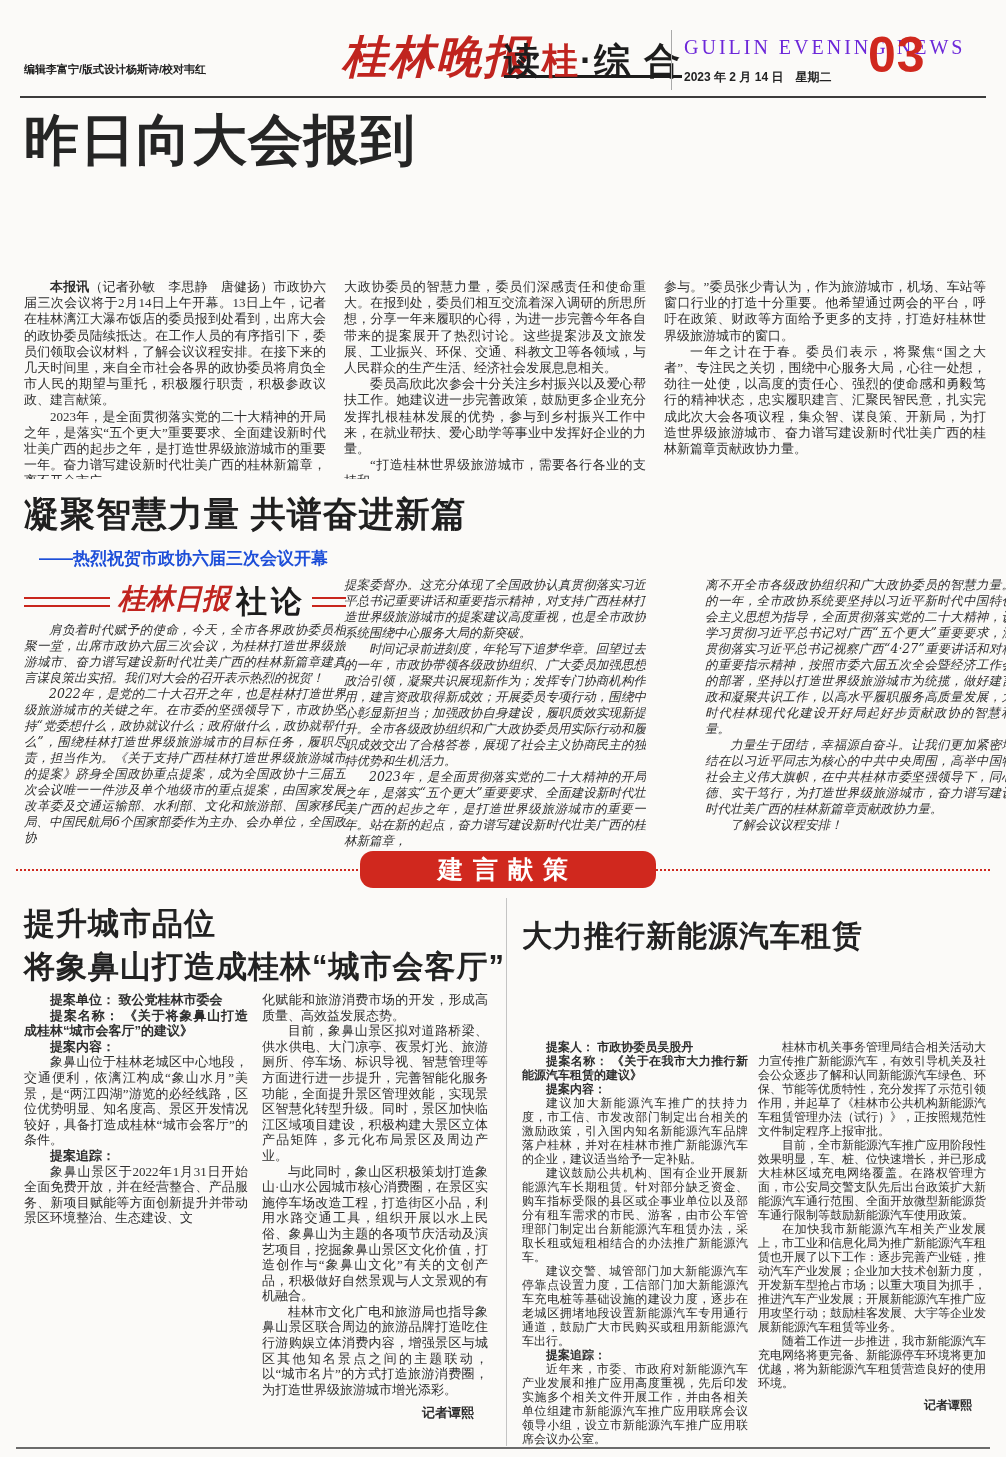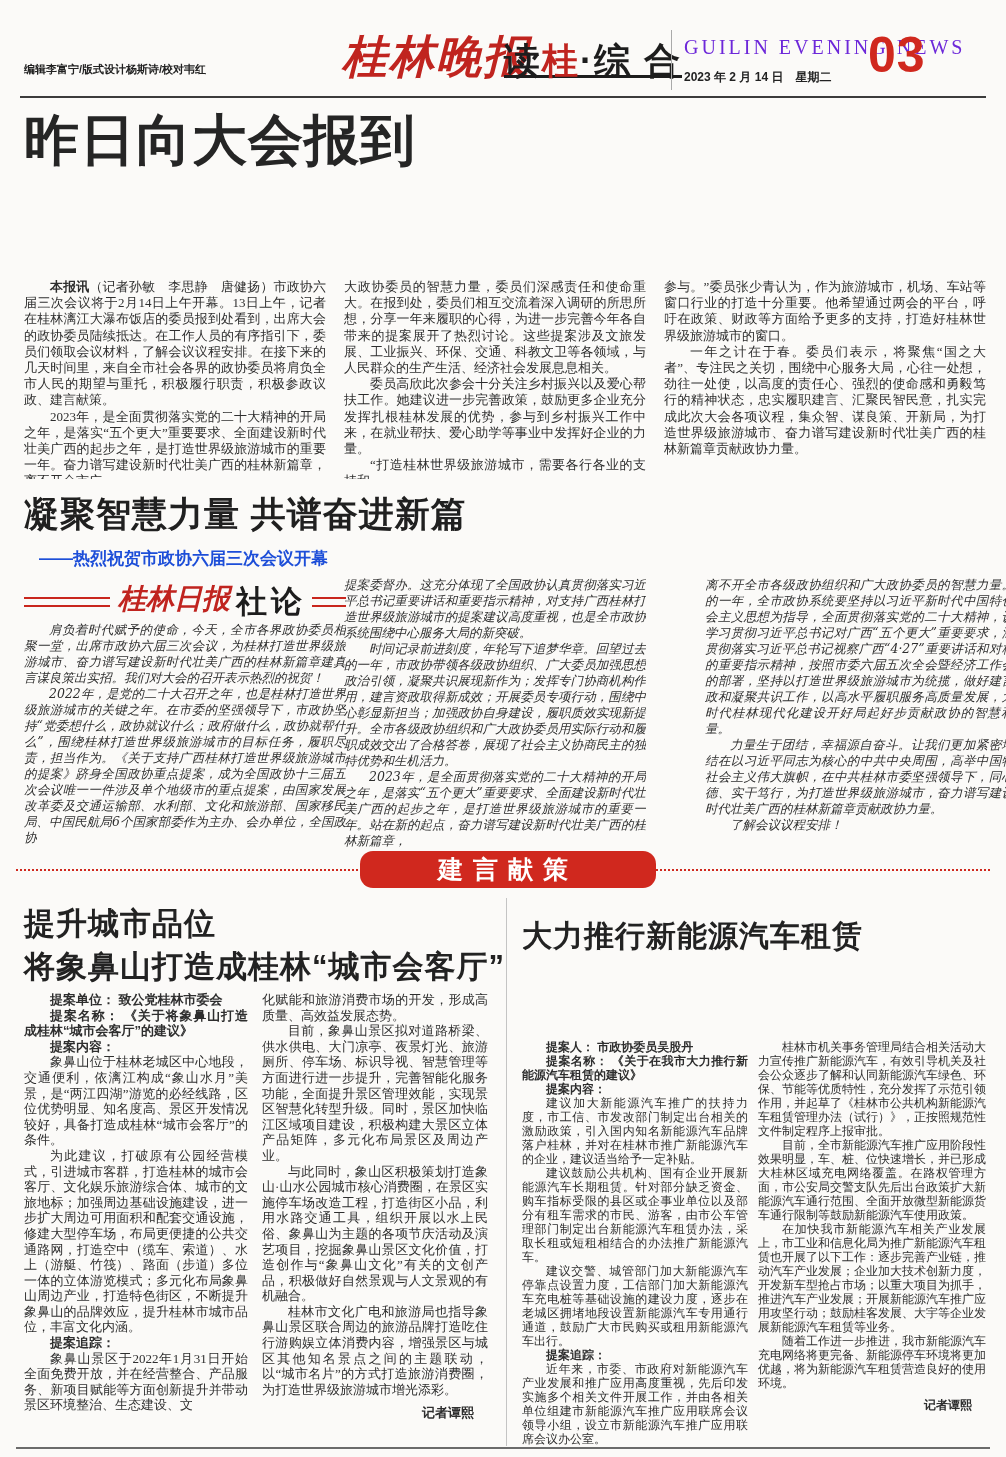--- a/index.html
+++ b/index.html
@@ -118,21 +118,20 @@
 
 <div class="abs" id="left-headline">
   <div>提升城市品位</div>
   <div>将象鼻山打造成桂林“城市会客厅”</div>
 </div>
 <div class="abs body-col" id="left-col1">
     <p class="label">提案单位： 致公党桂林市委会</p>
     <p class="label">提案名称： 《关于将象鼻山打造成桂林“城市会客厅”的建议》</p>
     <p class="label">提案内容：</p>
     <p>象鼻山位于桂林老城区中心地段，交通便利，依漓江构成“象山水月”美景，是“两江四湖”游览的必经线路，区位优势明显、知名度高、景区开发情况较好，具备打造成桂林“城市会客厅”的条件。</p>
-    <p>为此建议，打破原有公园经营模式，引进城市客群，打造桂林的城市会客厅、文化娱乐旅游综合体、城市的文旅地标；加强周边基础设施建设，进一步扩大周边可用面积和配套交通设施，修建大型停车场，布局更便捷的公共交通路网，打造空中（缆车、索道）、水上（游艇、竹筏）、路面（步道）多位一体的立体游览模式；多元化布局象鼻山周边产业，打造特色街区，不断提升象鼻山的品牌效应，提升桂林市城市品位，丰富文化内涵。</p>
     <p class="label">提案追踪：</p>
     <p>象鼻山景区于2022年1月31日开始全面免费开放，并在经营整合、产品服务、新项目赋能等方面创新提升并带动景区环境整治、生态建设、文</p>
   </div>
 <div class="abs body-col" id="left-col2">
     <p class="cont">化赋能和旅游消费市场的开发，形成高质量、高效益发展态势。</p>
     <p>目前，象鼻山景区拟对道路桥梁、供水供电、大门凉亭、夜景灯光、旅游厕所、停车场、标识导视、智慧管理等方面进行进一步提升，完善智能化服务功能，全面提升景区管理效能，实现景区智慧化转型升级。同时，景区加快临江区域项目建设，积极构建大景区立体产品矩阵，多元化布局景区及周边产业。</p>
     <p>与此同时，象山区积极策划打造象山·山水公园城市核心消费圈，在景区实施停车场改造工程，打造街区小品，利用水路交通工具，组织开展以水上民俗、象鼻山为主题的各项节庆活动及演艺项目，挖掘象鼻山景区文化价值，打造创作与“象鼻山文化”有关的文创产品，积极做好自然景观与人文景观的有机融合。</p>
     <p>桂林市文化广电和旅游局也指导象鼻山景区联合周边的旅游品牌打造吃住行游购娱立体消费内容，增强景区与城区其他知名景点之间的主题联动，以“城市名片”的方式打造旅游消费圈，为打造世界级旅游城市增光添彩。</p>
     <p class="byline">记者谭熙</p>
   </div>

